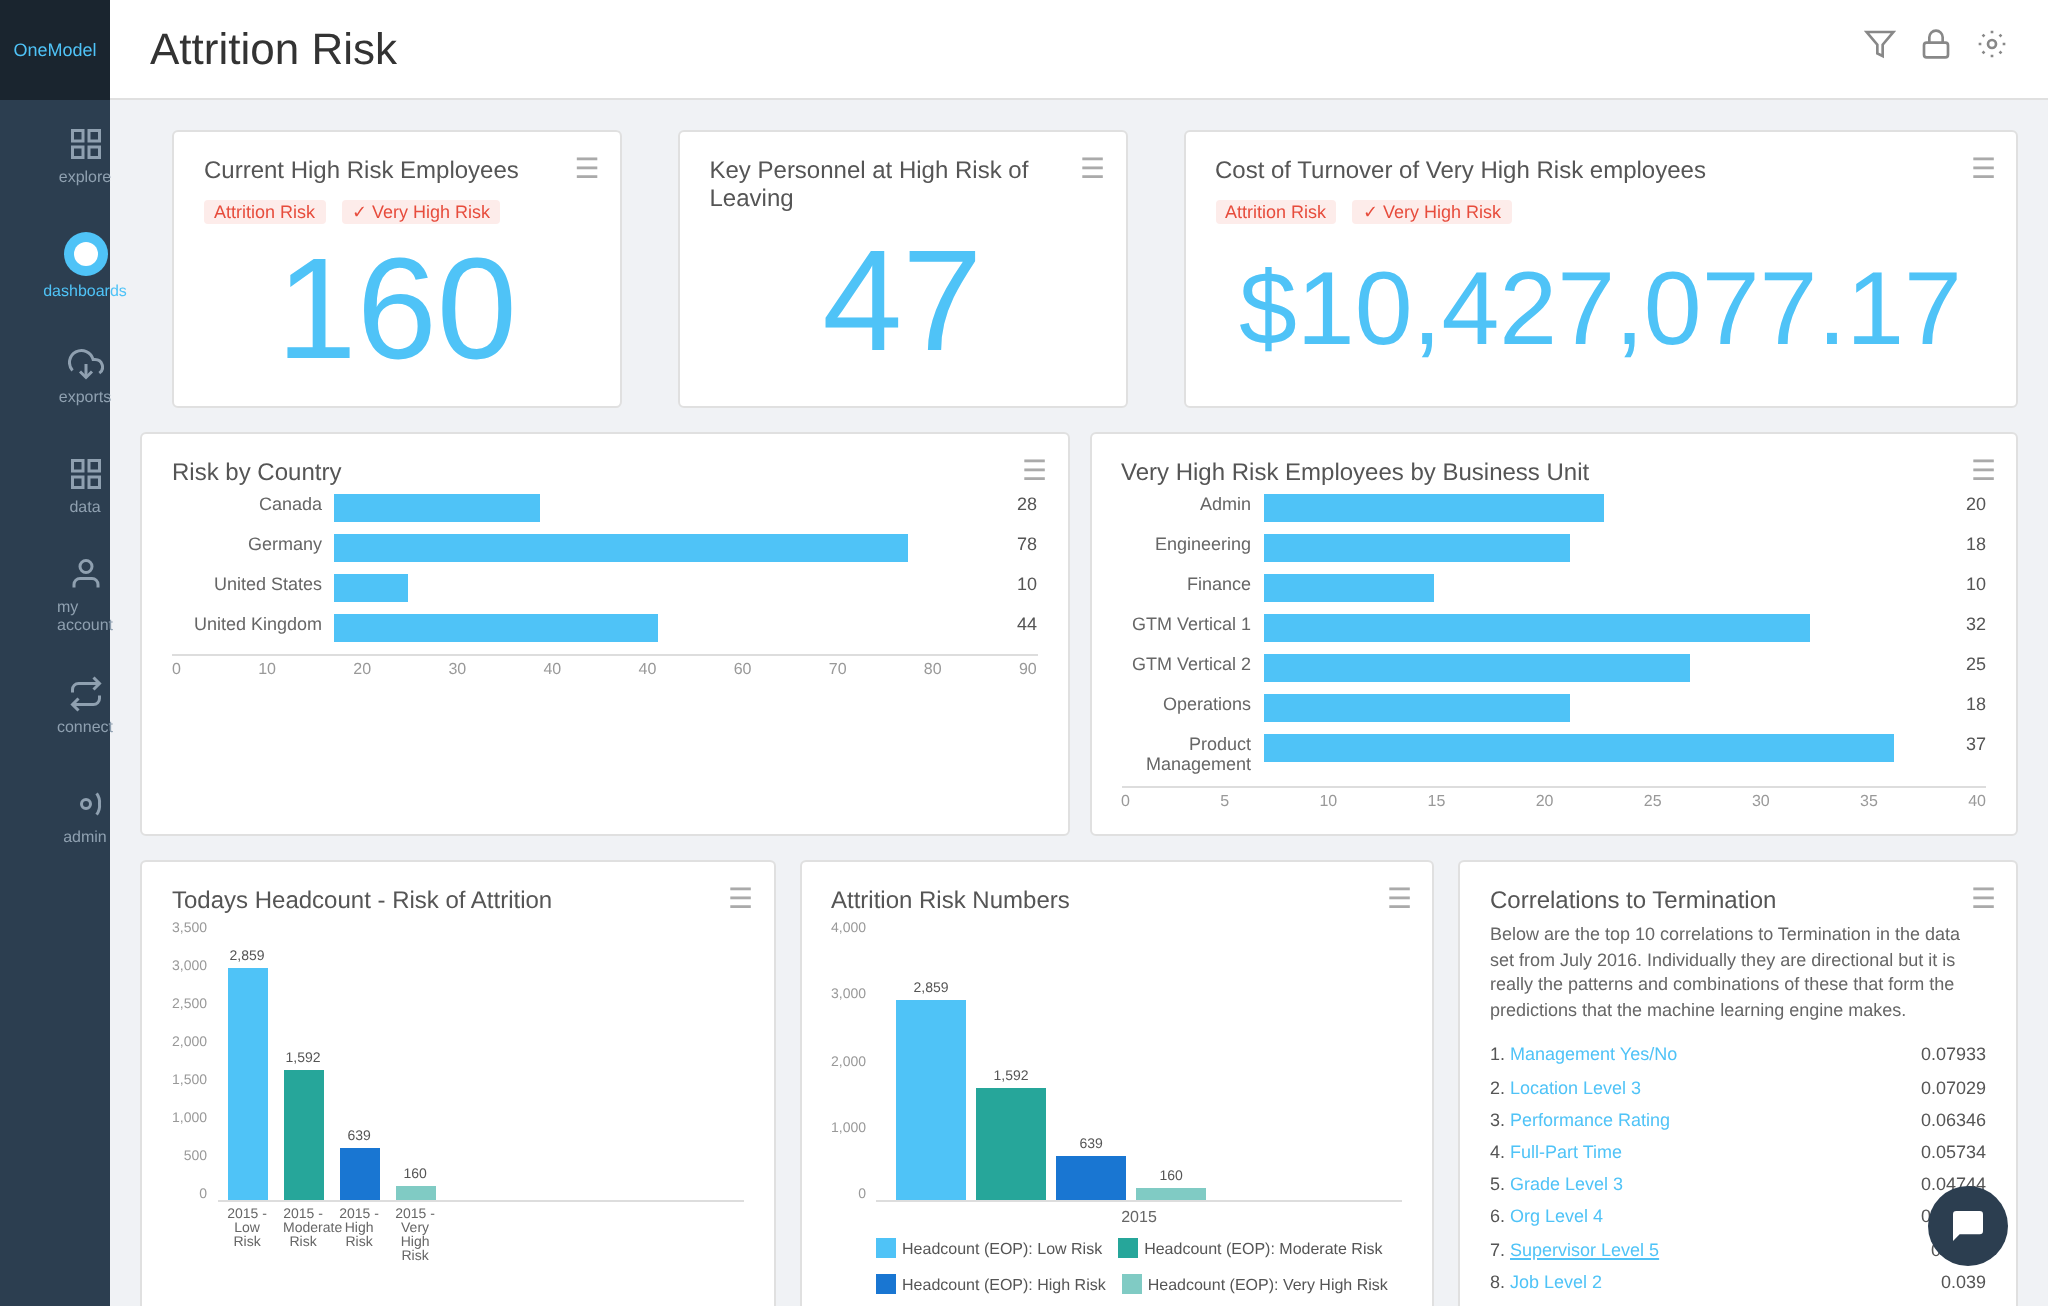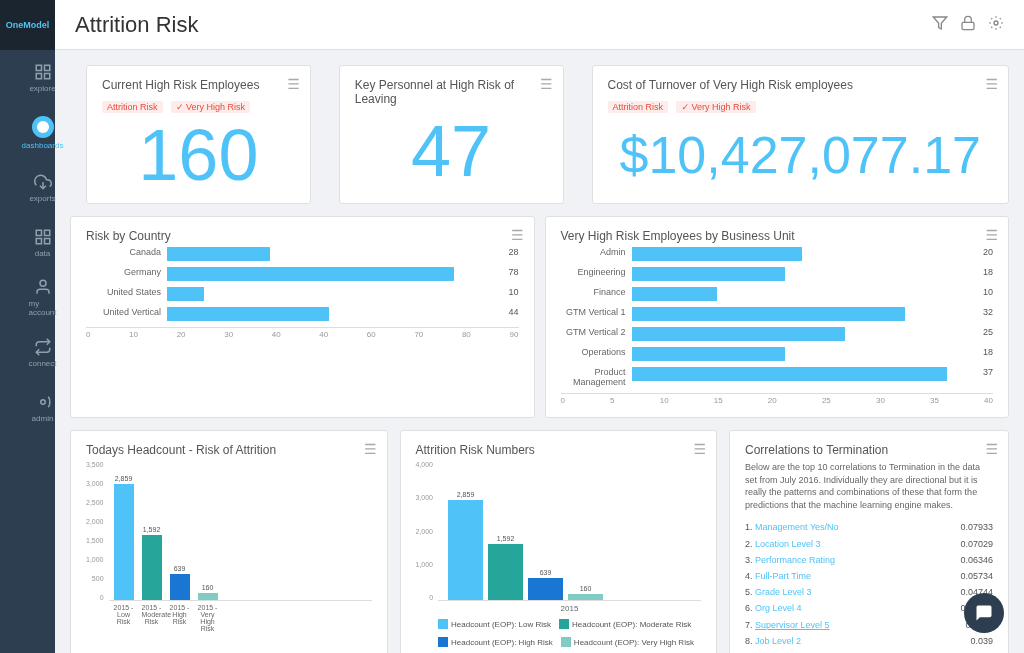--- a/index.html
+++ b/index.html
@@ -313,21 +313,21 @@
     }
     .subtitle-wrap {
       margin-bottom: 5px;
     }
   </style>
 </head>
 <body>
 
 <div class="sidebar">
   <div class="sidebar-logo">
-    <span style="font-size:9px;color:#4fc3f7;font-weight:bold;">OneModel</span>
+    <span style="font-size:9px;color:#4fc3f7;font-weight:normal;">OneModel</span>
   </div>
   <div class="sidebar-item">
     <svg viewBox="0 0 24 24" fill="none" stroke="currentColor" stroke-width="2">
         <rect x="3" y="3" width="7" height="7"></rect>
         <rect x="14" y="3" width="7" height="7"></rect>
         <rect x="14" y="14" width="7" height="7"></rect>
         <rect x="3" y="14" width="7" height="7"></rect>
       </svg>
     <span style="font-size:8px;">explore</span>
   </div>
@@ -470,21 +470,21 @@
             <span class="bar-val">78</span>
           </div>
           <div class="bar-row">
             <div class="bar-label">United States</div>
             <div class="bar-container">
               <div class="bar-fill" style="width:11.1%;"></div>
             </div>
             <span class="bar-val">10</span>
           </div>
           <div class="bar-row">
-            <div class="bar-label">United Vertical</div>
+            <div class="bar-label">United Kingdom</div>
             <div class="bar-container">
               <div class="bar-fill" style="width:48.9%;"></div>
             </div>
             <span class="bar-val">44</span>
           </div>
           <div class="axis-line"></div>
           <div class="axis-labels">
             <span>0</span>
               <span>10</span>
               <span>20</span>

